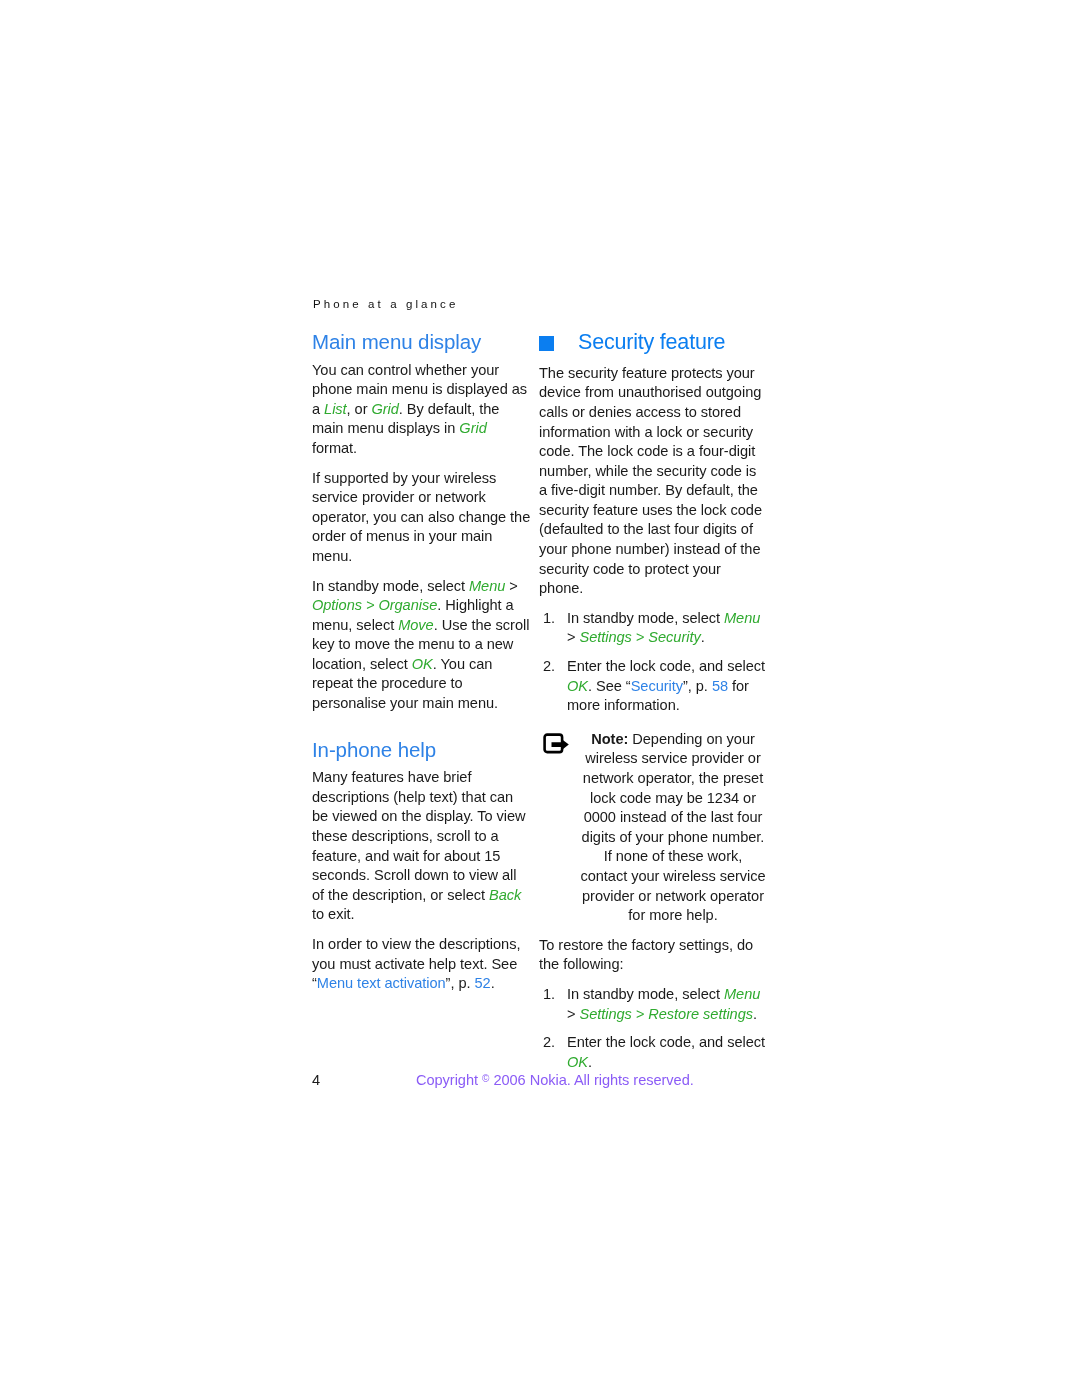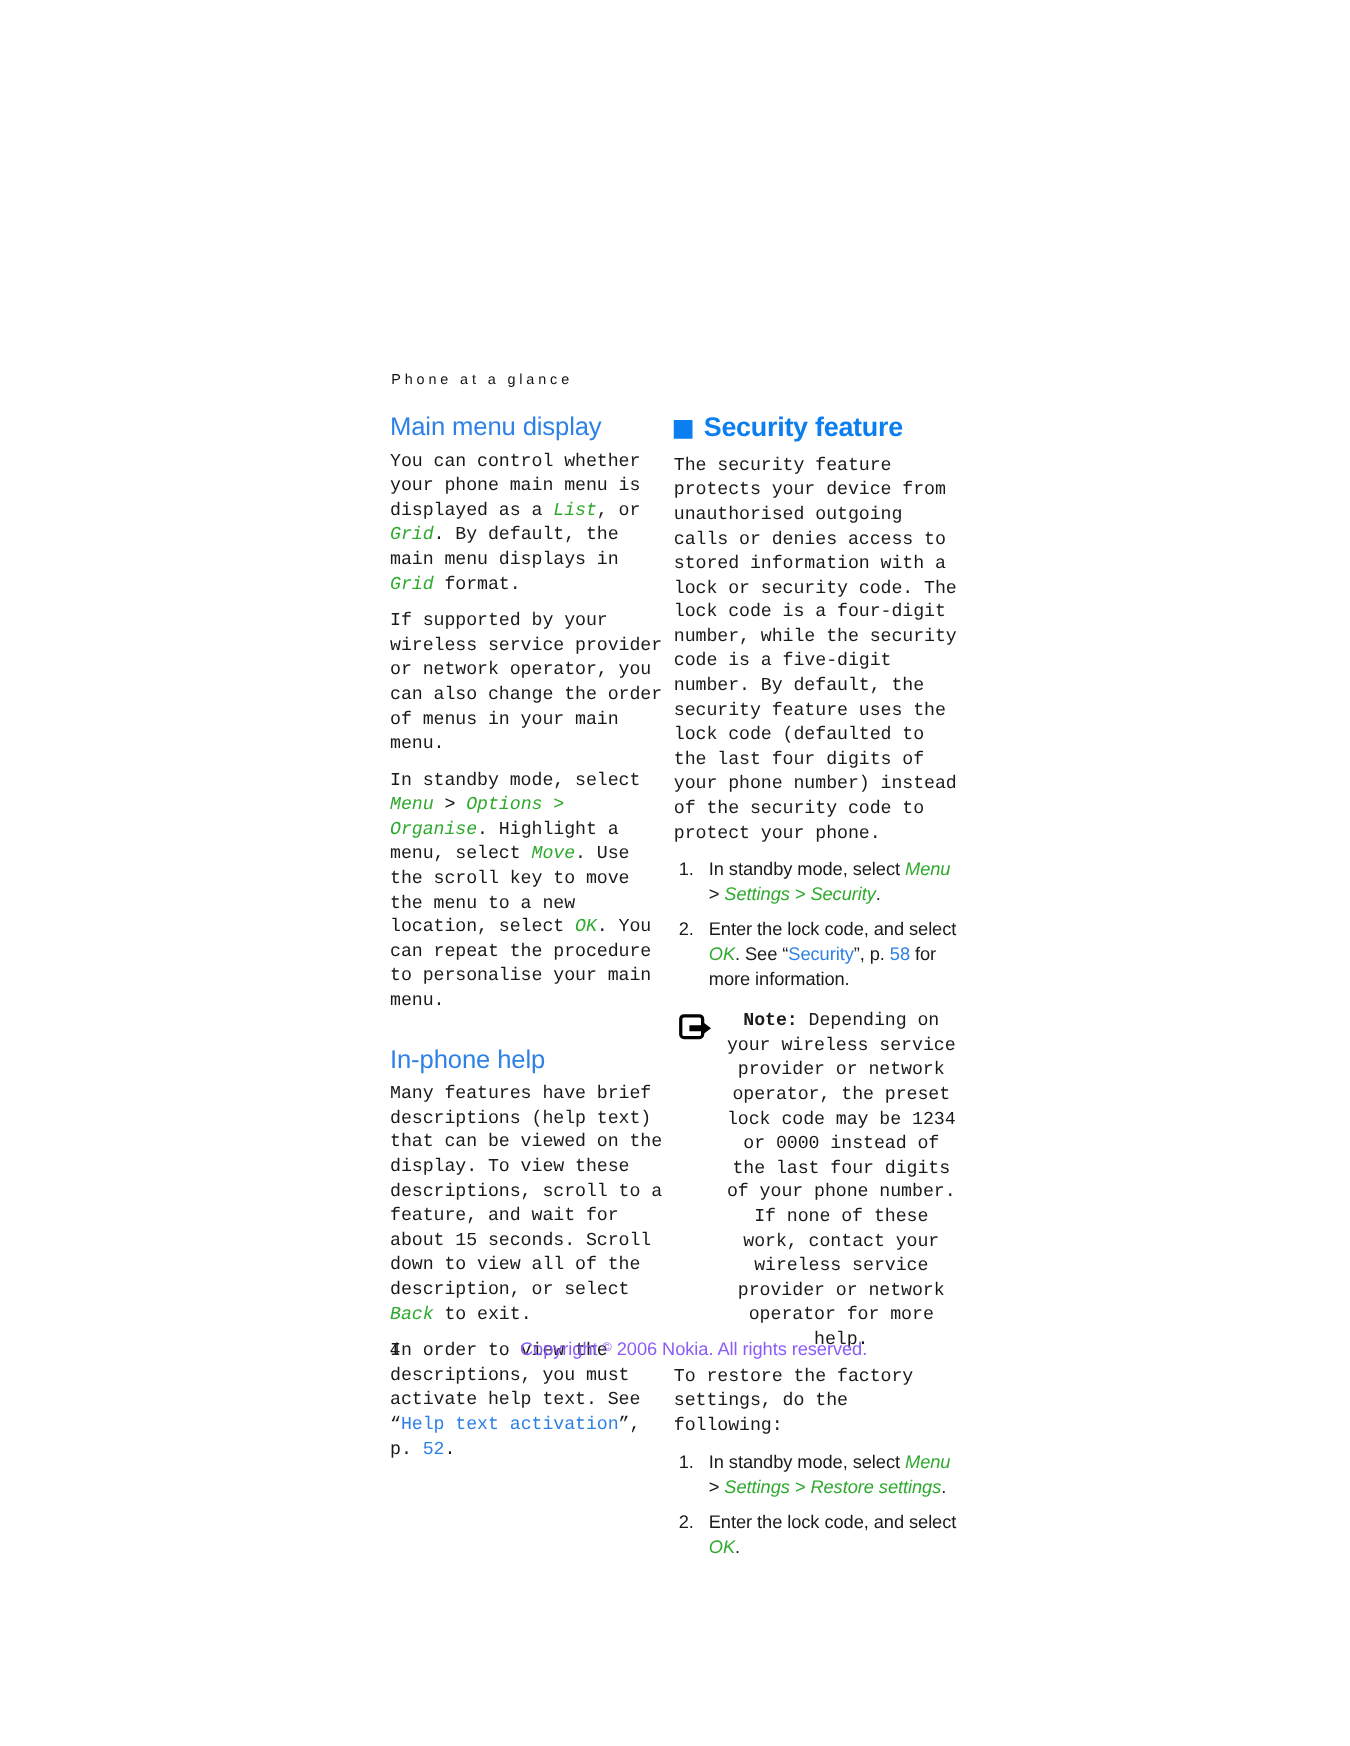--- a/index.html
+++ b/index.html
@@ -54,47 +54,46 @@
     color: #2e82e6;
     line-height: 1.15;
     letter-spacing: -0.1px;
   }
   h2.heading.second {
     margin-top: 24px;
   }
   h1.chapter-heading {
     margin: 0 0 9px 0;
     font-size: 21.5px;
-    font-weight: bold;
+    font-weight: normal;
     color: #0b7ef0;
     line-height: 1.15;
     display: flex;
     align-items: center;
-    gap: 9px;
+    gap: 24px;
     letter-spacing: -0.2px;
     text-align: center;
   }
   .square-bullet {
     display: inline-block;
     width: 15px;
     height: 15px;
     background: #0b7ef0;
     flex: 0 0 auto;
     position: relative;
     top: 1px;
   }
 
   
   p.body {
     margin: 0 0 10px 0;
     font-size: 14.6px;
     line-height: 19.6px;
     color: #1a1a1a;
     letter-spacing: -0.05px;
-    font-family: Liberation Mono, monospace;
   }
   p.body:last-child { margin-bottom: 0; }
 
   .ui   { color: #2faa2f; font-style: italic; }
   .sep  { color: #1a1a1a; font-style: normal; }
   .link { color: #2e82e6; }
   .bold { font-weight: bold; }
 
   
   ol.steps {
@@ -174,21 +173,21 @@
 
 
     <p class="body">If supported by your wireless service provider or network operator, you can also change the order of menus in your main menu.</p>
 
     <p class="body"><span>In standby mode, select </span><span class="ui">Menu</span><span class="sep"> &gt; </span><span class="ui">Options</span><span class="ui"> &gt; </span><span class="ui">Organise</span><span>. Highlight a menu, select </span><span class="ui">Move</span><span>. Use the scroll key to move the menu to a new location, select </span><span class="ui">OK</span><span>. You can repeat the procedure to personalise your main menu.</span></p>
 
     <h2 class="heading second">In-phone help</h2>
 
     <p class="body"><span>Many features have brief descriptions (help text) that can be viewed on the display. To view these descriptions, scroll to a feature, and wait for about 15 seconds. Scroll down to view all of the description, or select </span><span class="ui">Back</span><span> to exit.</span></p>
 
-    <p class="body"><span>In order to view the descriptions, you must activate help text. See “</span><span class="link">Help text activation</span><span>”, p. </span><span class="link">52</span><span>.</span></p>
+    <p class="body"><span>In order to view the descriptions, you must activate help text. See “</span><span class="link">Menu text activation</span><span>”, p. </span><span class="link">52</span><span>.</span></p>
 
   </div>
 
   <div class="col col-right">
 
     <h1 class="chapter-heading">
       <span class="square-bullet"></span>
       <span>Security feature</span>
     </h1>
 

